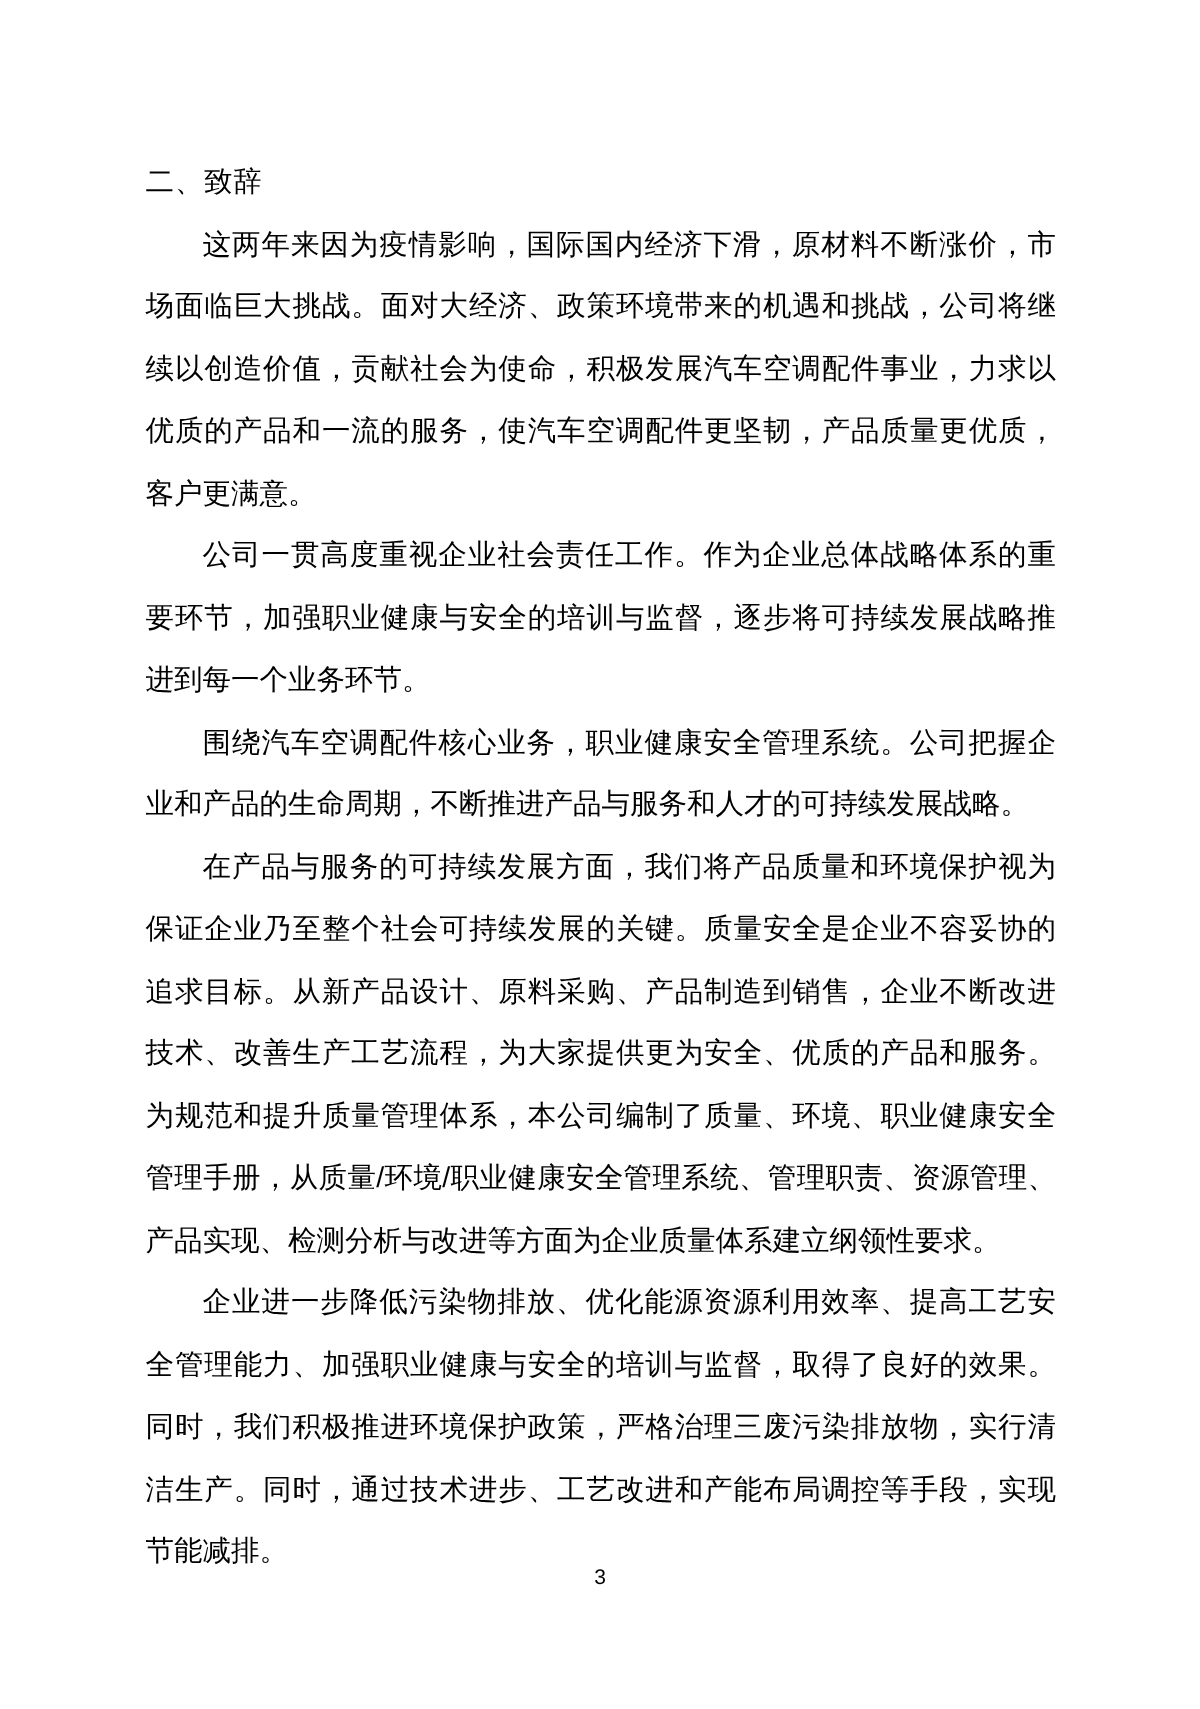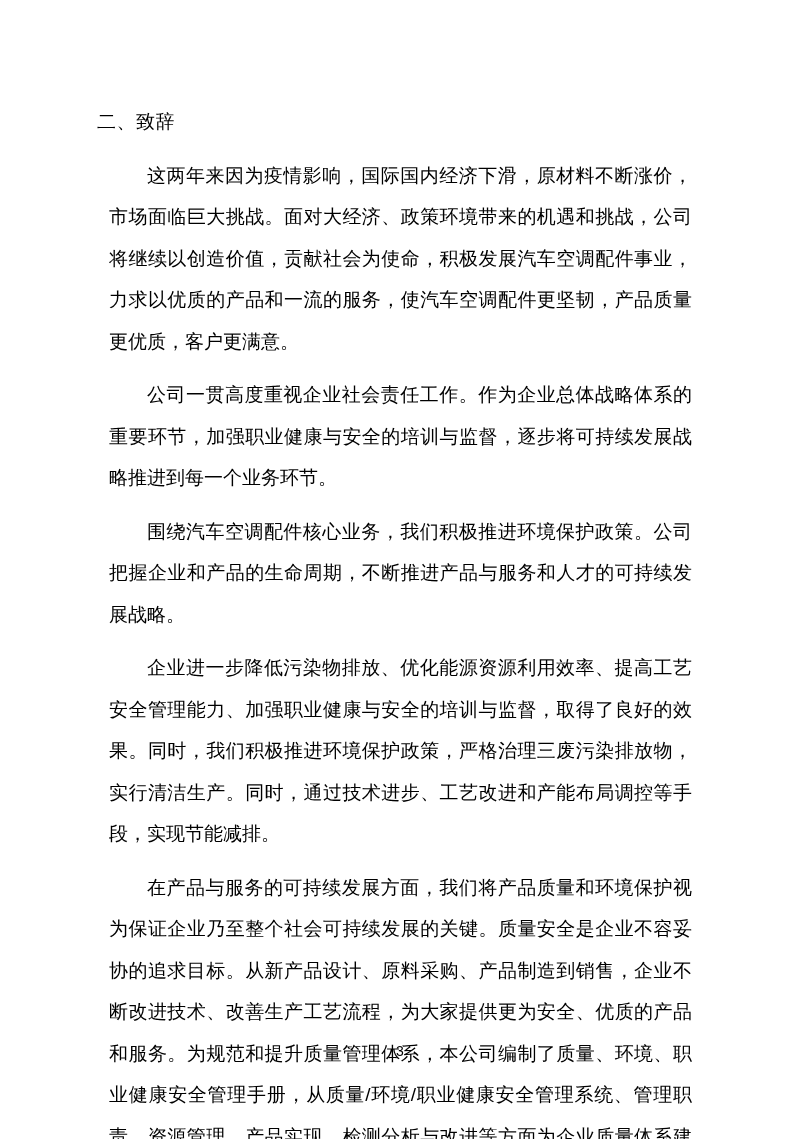--- a/index.html
+++ b/index.html
@@ -24,21 +24,21 @@
   }
   .heading {
     margin: 0;
     font-size: 19px;
     font-weight: normal;
     line-height: 41.5px;
     text-align: left;
     letter-spacing: 0.5px;
   }
   .para {
-    margin: 12px;
+    margin: 0;
     font-size: 19px;
     line-height: 41.5px;
     text-indent: 2em;
     text-align: justify;
     text-justify: inter-ideograph;
     word-break: break-all;
   }
   .page-number {
     position: absolute;
     top: 1042px;
@@ -51,18 +51,18 @@
   }
 </style>
 </head>
 <body>
 
 <div class="page">
   <div class="content">
     <h2 class="heading">二、致辞</h2>
     <p class="para">这两年来因为疫情影响，国际国内经济下滑，原材料不断涨价，市场面临巨大挑战。面对大经济、政策环境带来的机遇和挑战，公司将继续以创造价值，贡献社会为使命，积极发展汽车空调配件事业，力求以优质的产品和一流的服务，使汽车空调配件更坚韧，产品质量更优质，客户更满意。</p>
     <p class="para">公司一贯高度重视企业社会责任工作。作为企业总体战略体系的重要环节，加强职业健康与安全的培训与监督，逐步将可持续发展战略推进到每一个业务环节。</p>
-    <p class="para">围绕汽车空调配件核心业务，我们积极推进环境保护政策。公司把握企业和产品的生命周期，不断推进产品与服务和人才的可持续发展战略。</p>
+    <p class="para">围绕汽车空调配件核心业务，职业健康安全管理系统。公司把握企业和产品的生命周期，不断推进产品与服务和人才的可持续发展战略。</p>
+    <p class="para">在产品与服务的可持续发展方面，我们将产品质量和环境保护视为保证企业乃至整个社会可持续发展的关键。质量安全是企业不容妥协的追求目标。从新产品设计、原料采购、产品制造到销售，企业不断改进技术、改善生产工艺流程，为大家提供更为安全、优质的产品和服务。为规范和提升质量管理体系，本公司编制了质量、环境、职业健康安全管理手册，从质量/环境/职业健康安全管理系统、管理职责、资源管理、产品实现、检测分析与改进等方面为企业质量体系建立纲领性要求。</p>
     <p class="para">企业进一步降低污染物排放、优化能源资源利用效率、提高工艺安全管理能力、加强职业健康与安全的培训与监督，取得了良好的效果。同时，我们积极推进环境保护政策，严格治理三废污染排放物，实行清洁生产。同时，通过技术进步、工艺改进和产能布局调控等手段，实现节能减排。</p>
-    <p class="para">在产品与服务的可持续发展方面，我们将产品质量和环境保护视为保证企业乃至整个社会可持续发展的关键。质量安全是企业不容妥协的追求目标。从新产品设计、原料采购、产品制造到销售，企业不断改进技术、改善生产工艺流程，为大家提供更为安全、优质的产品和服务。为规范和提升质量管理体系，本公司编制了质量、环境、职业健康安全管理手册，从质量/环境/职业健康安全管理系统、管理职责、资源管理、产品实现、检测分析与改进等方面为企业质量体系建立纲领性要求。</p>
   </div>
   <div class="page-number">3</div>
 </div>
 
 </body></html>

